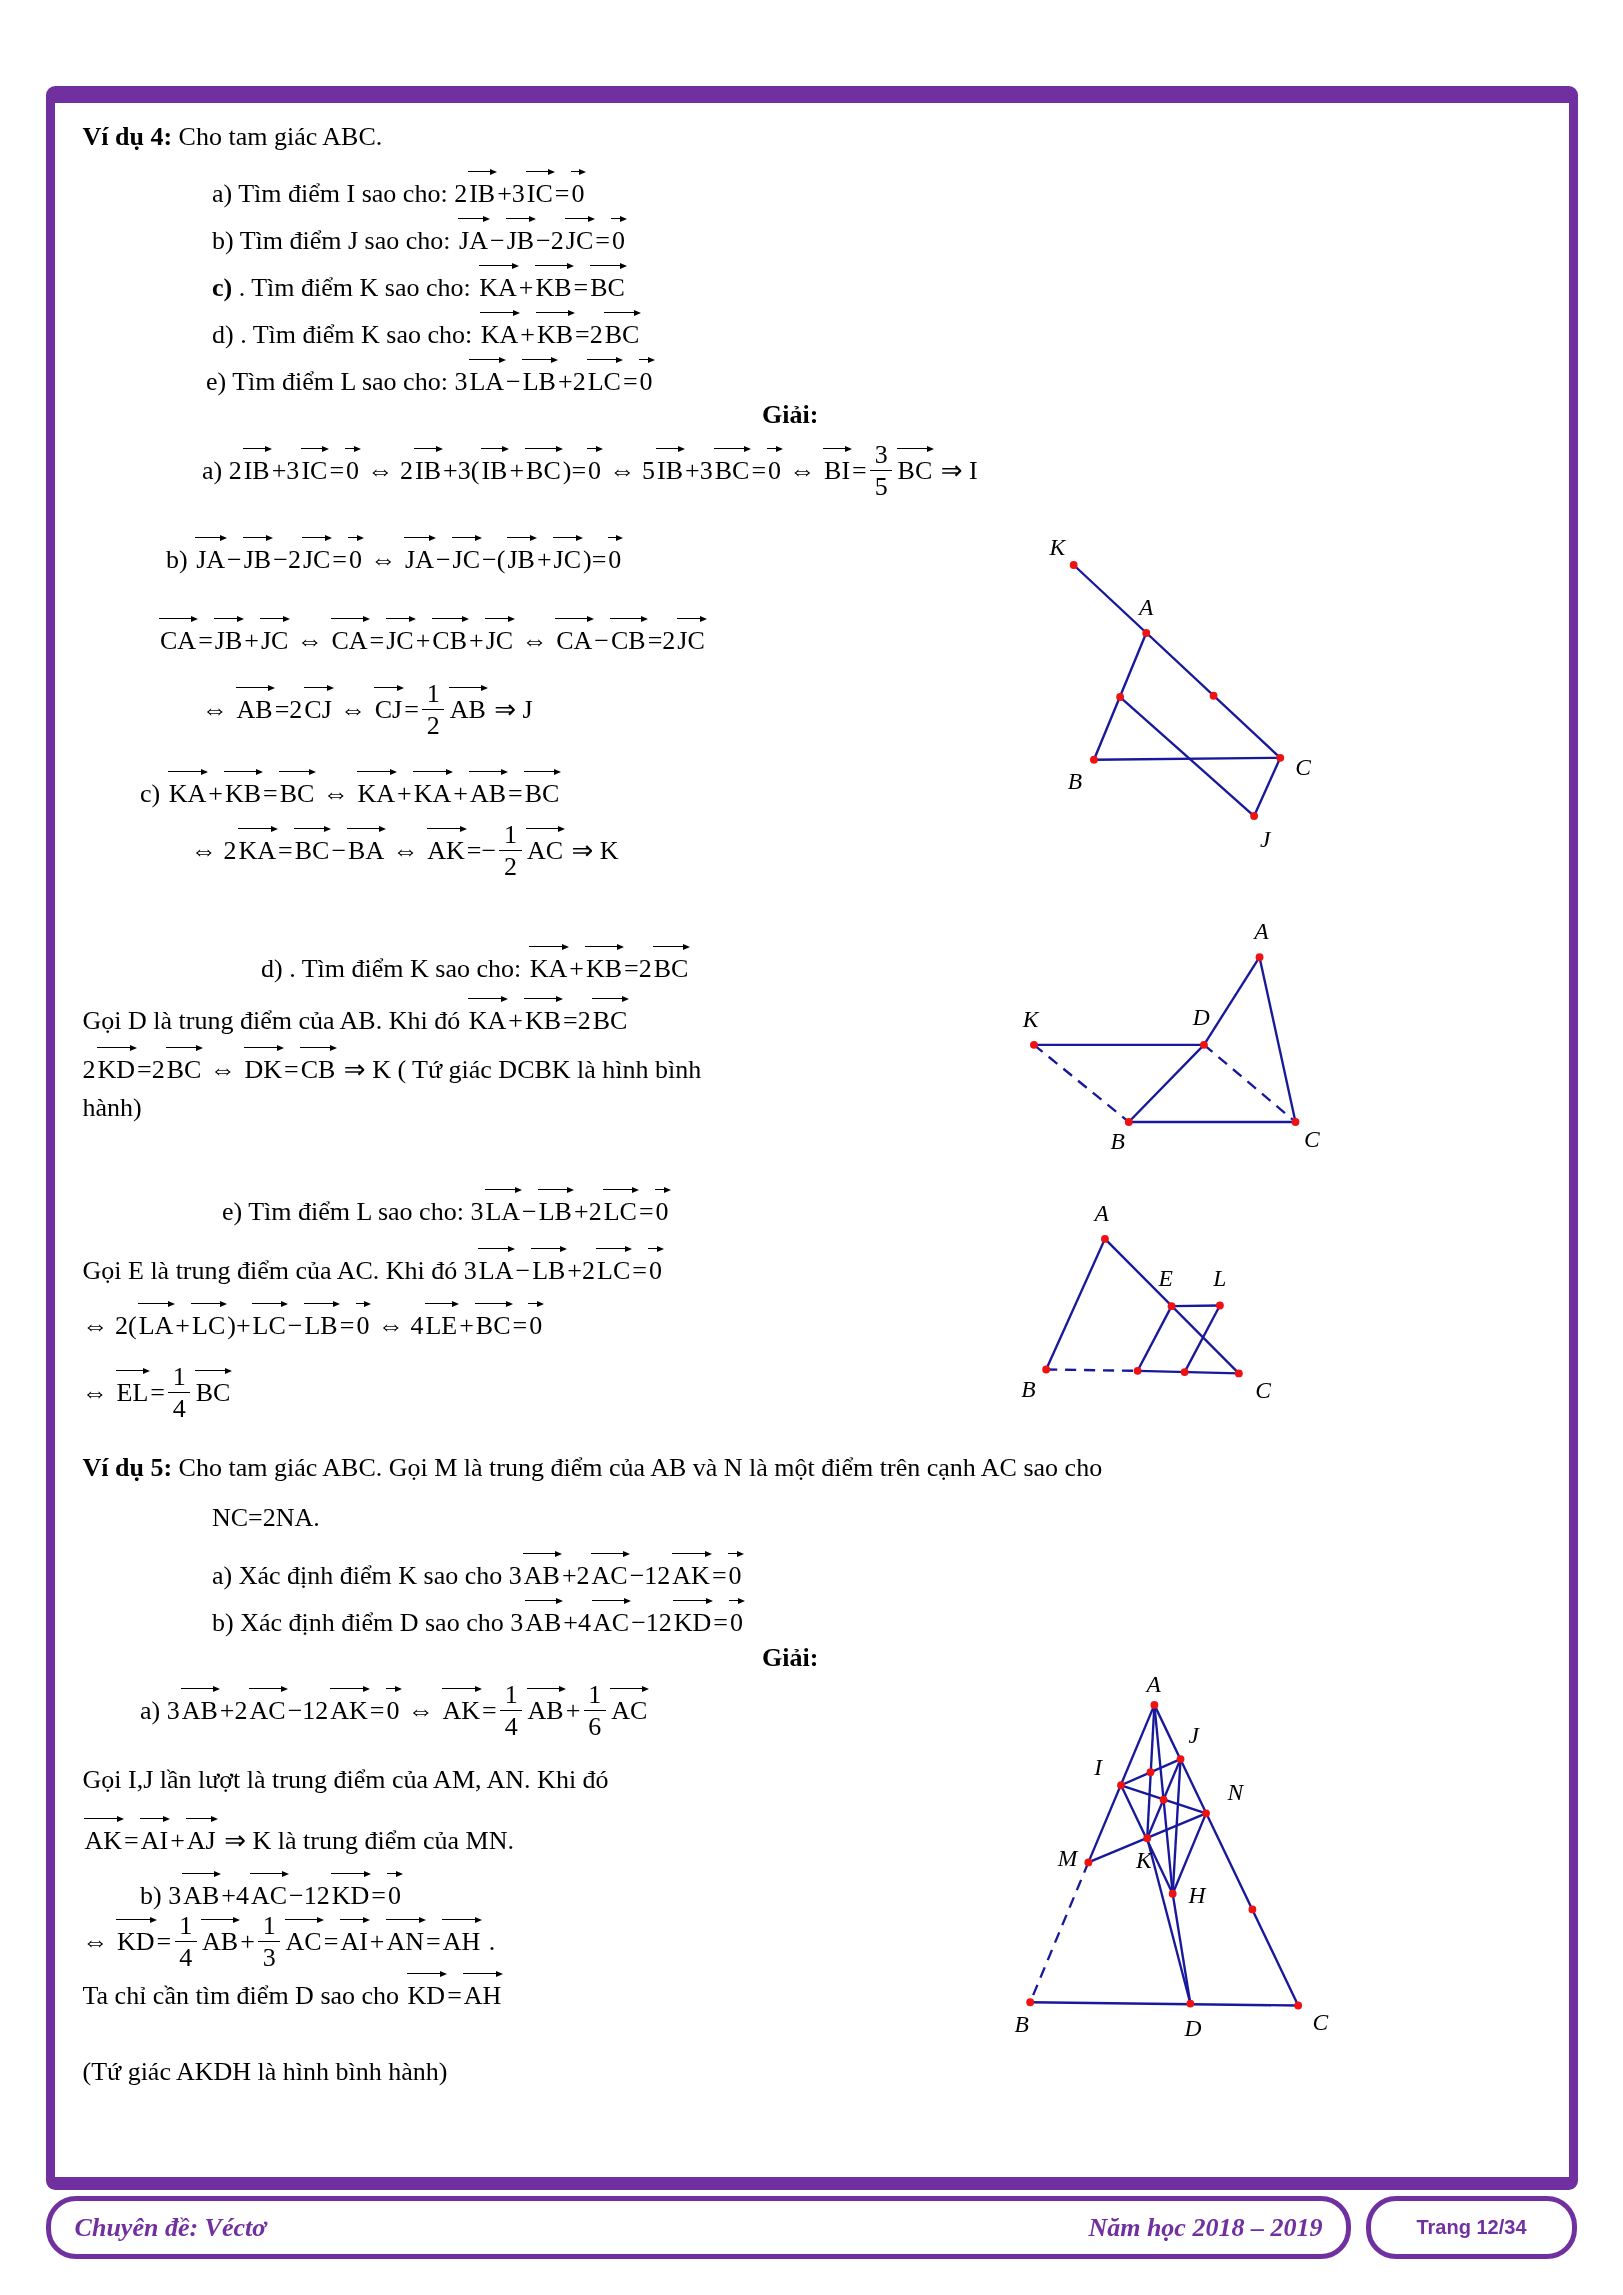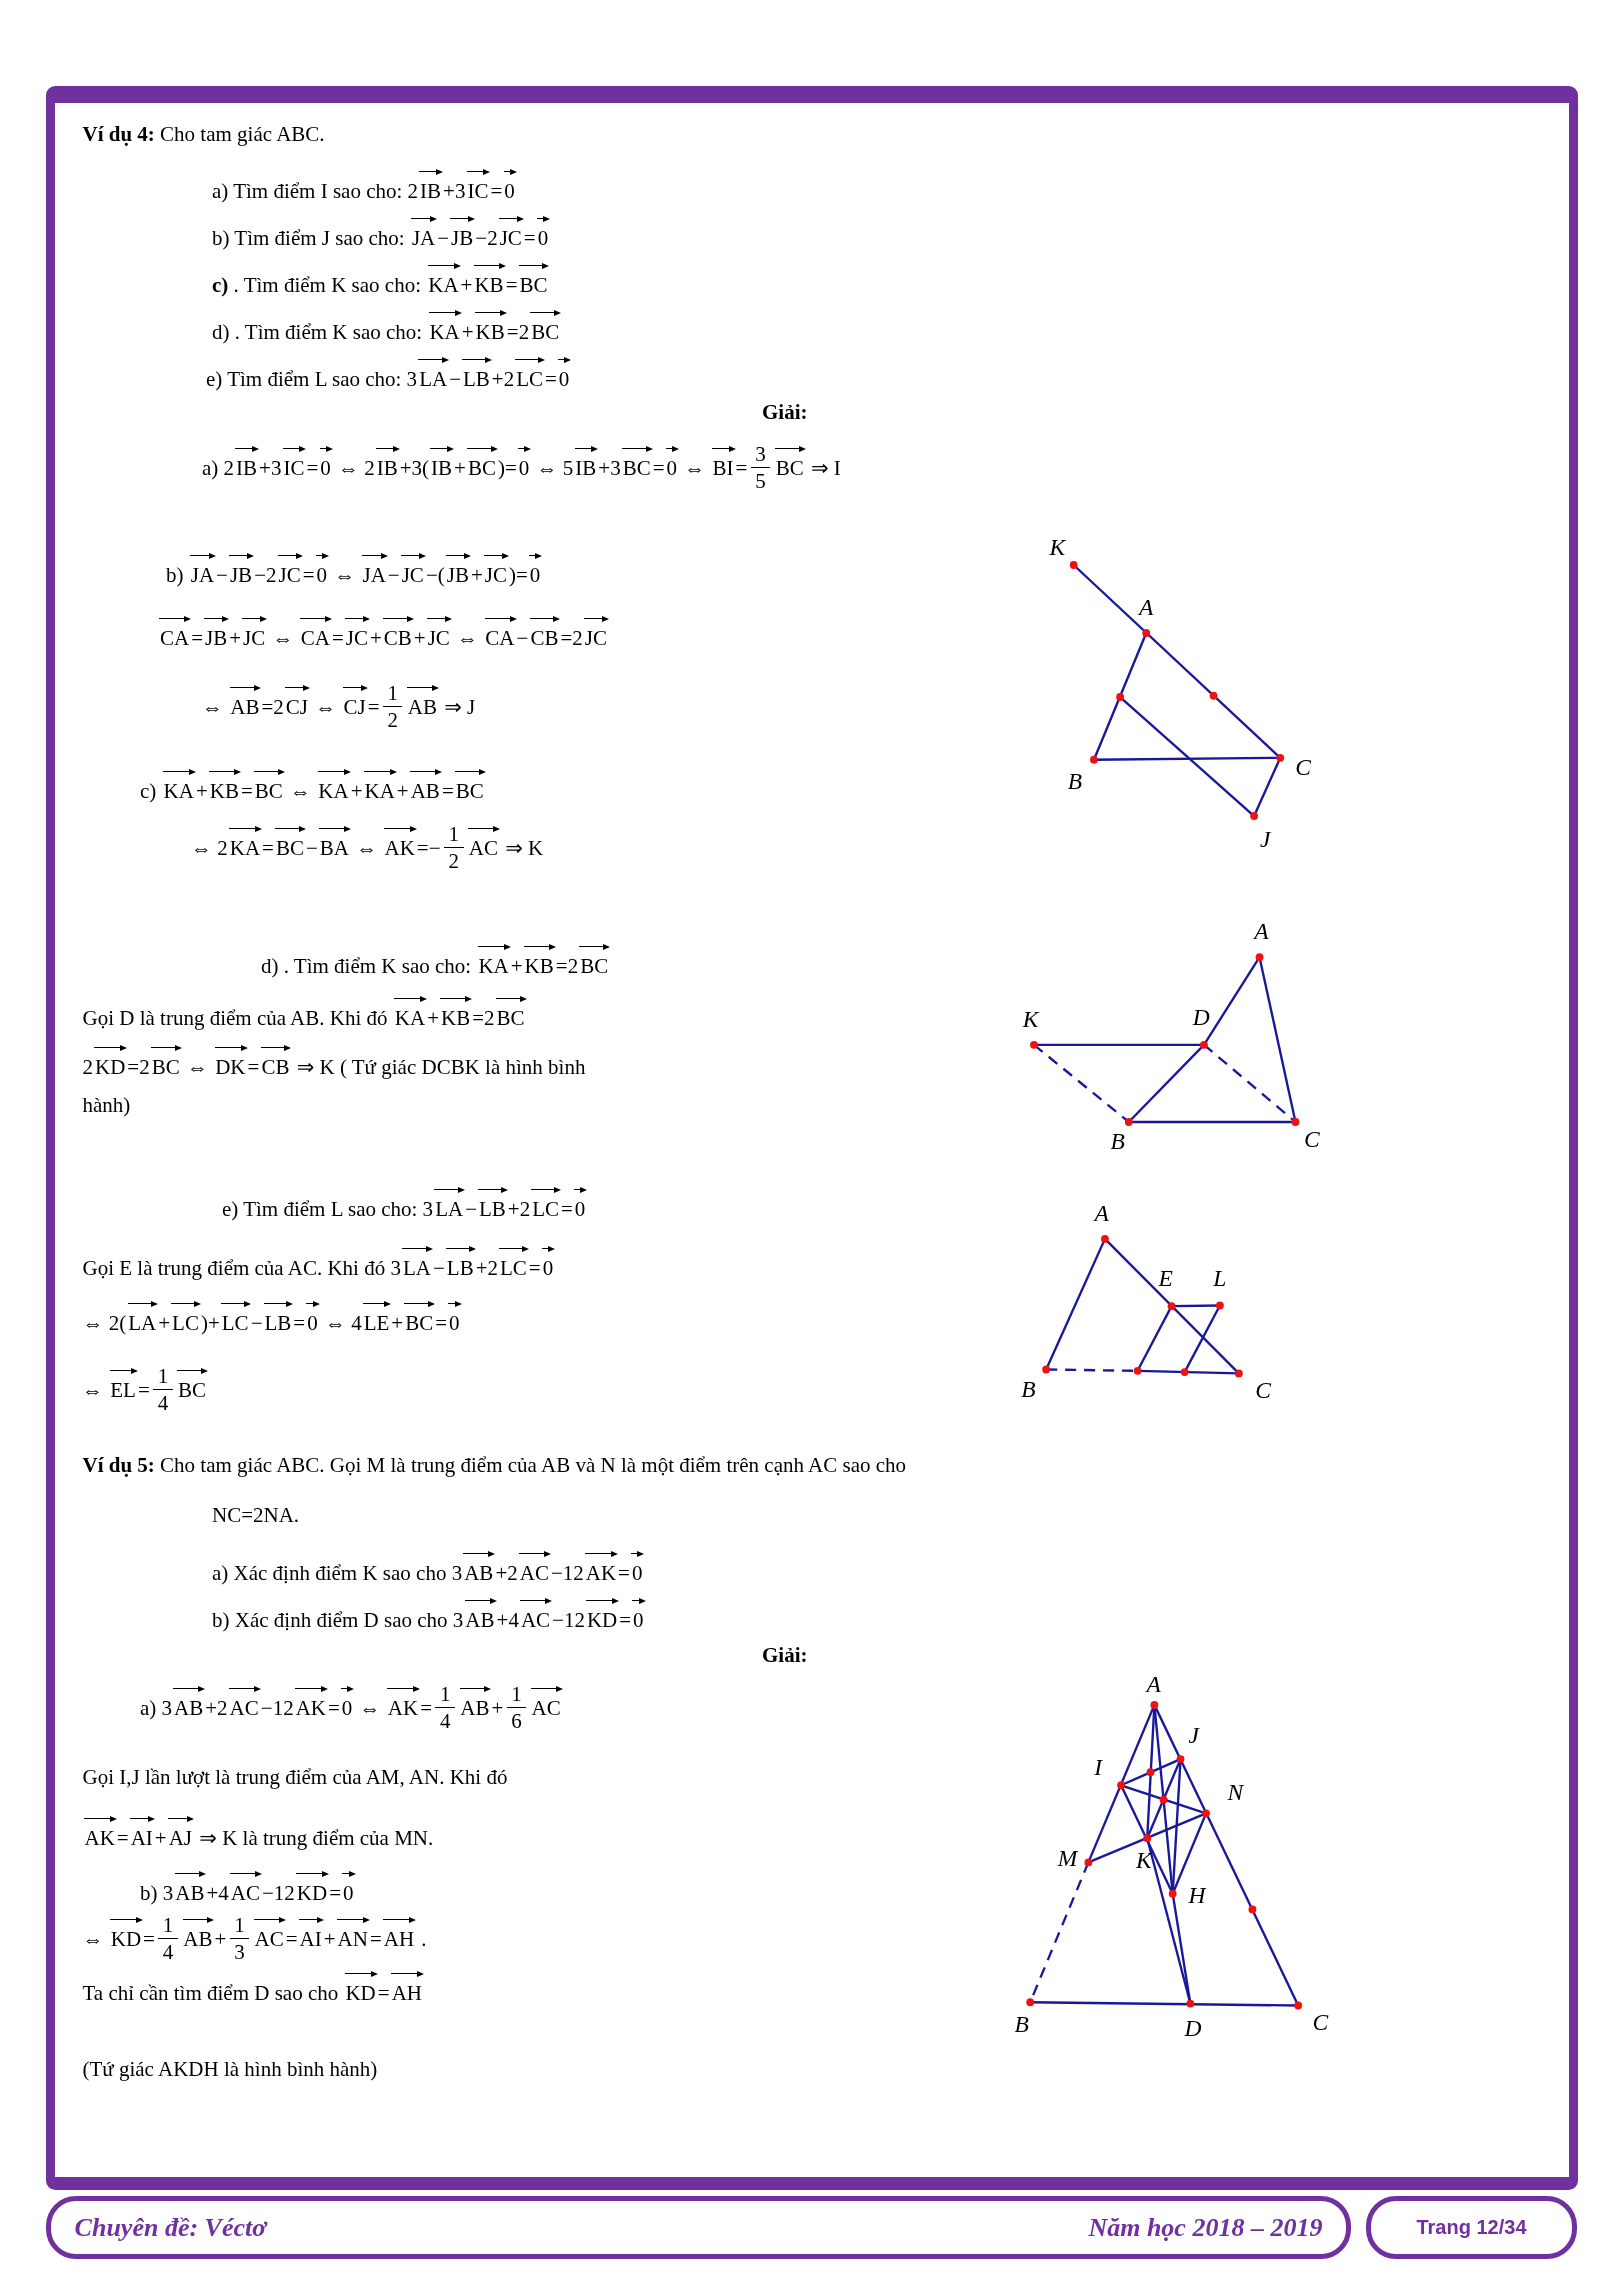--- a/index.html
+++ b/index.html
@@ -1,21 +1,21 @@
 <!DOCTYPE html>
 <html style="font-size:10.5px"><head>
 <meta charset="utf-8">
 <style>
   html,body{margin:0;padding:0;background:#ffffff;}
   #page{position:relative;width:1623px;height:2295px;background:#fff;
         font-family:"Liberation Serif",serif;color:#000;overflow:hidden;}
   #frame{position:absolute;left:46px;top:86px;width:1532px;height:2104px;
          box-sizing:border-box;border:9.2px solid #7030a0;border-top-width:17px;
          border-bottom-width:13px;border-radius:9.2px;background:#fff;}
-  .ln{position:absolute;font-size:21px;line-height:1.25;white-space:nowrap;}
+  .ln{position:absolute;font-size:26px;line-height:1.25;white-space:nowrap;}
   .wrapln{white-space:normal;width:1492px;}
   b{font-weight:bold;}
   
   .vec{position:relative;display:inline-block;padding:11.8px 2px 0 2px;}
   .vec::before{content:"";position:absolute;top:5.2px;left:1.3px;right:5.9px;
                border-top:1.7px solid currentColor;}
   .vec::after{content:"";position:absolute;right:0;top:6px;transform:translateY(-50%);
               width:0;height:0;border-left:7.2px solid currentColor;
               border-top:3.3px solid transparent;border-bottom:3.3px solid transparent;}
   
@@ -46,21 +46,21 @@
   <div id="frame">
 
     <div class="ln" style="left:27.5px;top:18.3px"><b>Ví dụ 4:</b> Cho tam giác ABC.</div>
     <div class="ln" style="left:157px;top:63px">a) Tìm điểm I sao cho:  2<span class="vec">IB</span>+3<span class="vec">IC</span>=<span class="vec">0</span></div>
     <div class="ln" style="left:157px;top:110px">b) Tìm điểm J sao cho:  <span class="vec">JA</span>−<span class="vec">JB</span>−2<span class="vec">JC</span>=<span class="vec">0</span></div>
     <div class="ln" style="left:157px;top:157px"><b>c)</b> . Tìm điểm K sao cho:  <span class="vec">KA</span>+<span class="vec">KB</span>=<span class="vec">BC</span></div>
     <div class="ln" style="left:157px;top:204px">d) . Tìm điểm K sao cho:  <span class="vec">KA</span>+<span class="vec">KB</span>=2<span class="vec">BC</span></div>
     <div class="ln" style="left:151px;top:251px">e) Tìm điểm L sao cho:  3<span class="vec">LA</span>−<span class="vec">LB</span>+2<span class="vec">LC</span>=<span class="vec">0</span></div>
     <div class="ln" style="left:707px;top:296px"><b>Giải:</b></div>
     <div class="ln" style="left:147px;top:340px">a)  2<span class="vec">IB</span>+3<span class="vec">IC</span>=<span class="vec">0</span> ⇔ 2<span class="vec">IB</span>+3(<span class="vec">IB</span>+<span class="vec">BC</span>)=<span class="vec">0</span> ⇔ 5<span class="vec">IB</span>+3<span class="vec">BC</span>=<span class="vec">0</span> ⇔ <span class="vec">BI</span>=<span class="frac"><span class="fn">3</span><span class="fd">5</span></span><span class="vec">BC</span> ⇒ I</div>
-    <div class="ln" style="left:111px;top:447px">b)  <span class="vec">JA</span>−<span class="vec">JB</span>−2<span class="vec">JC</span>=<span class="vec">0</span> ⇔ <span class="vec">JA</span>−<span class="vec">JC</span>−(<span class="vec">JB</span>+<span class="vec">JC</span>)=<span class="vec">0</span></div>
+    <div class="ln" style="left:111px;top:429px">b)  <span class="vec">JA</span>−<span class="vec">JB</span>−2<span class="vec">JC</span>=<span class="vec">0</span> ⇔ <span class="vec">JA</span>−<span class="vec">JC</span>−(<span class="vec">JB</span>+<span class="vec">JC</span>)=<span class="vec">0</span></div>
     <div class="ln" style="left:103px;top:510px"><span class="vec">CA</span>=<span class="vec">JB</span>+<span class="vec">JC</span> ⇔ <span class="vec">CA</span>=<span class="vec">JC</span>+<span class="vec">CB</span>+<span class="vec">JC</span> ⇔ <span class="vec">CA</span>−<span class="vec">CB</span>=2<span class="vec">JC</span></div>
     <div class="ln" style="left:147px;top:579px">⇔ <span class="vec">AB</span>=2<span class="vec">CJ</span> ⇔ <span class="vec">CJ</span>=<span class="frac"><span class="fn">1</span><span class="fd">2</span></span><span class="vec">AB</span> ⇒ J</div>
     <div class="ln" style="left:85px;top:663px">c)  <span class="vec">KA</span>+<span class="vec">KB</span>=<span class="vec">BC</span>  ⇔ <span class="vec">KA</span>+<span class="vec">KA</span>+<span class="vec">AB</span>=<span class="vec">BC</span></div>
     <div class="ln" style="left:136px;top:720px">⇔ 2<span class="vec">KA</span>=<span class="vec">BC</span>−<span class="vec">BA</span>  ⇔ <span class="vec">AK</span>=−<span class="frac"><span class="fn">1</span><span class="fd">2</span></span><span class="vec">AC</span> ⇒ K</div>
     <div class="ln" style="left:206px;top:838px">d) . Tìm điểm K sao cho:  <span class="vec">KA</span>+<span class="vec">KB</span>=2<span class="vec">BC</span></div>
     <div class="ln" style="left:27.5px;top:890px">Gọi D là trung điểm của AB. Khi đó  <span class="vec">KA</span>+<span class="vec">KB</span>=2<span class="vec">BC</span></div>
     <div class="ln" style="left:27.5px;top:939px">2<span class="vec">KD</span>=2<span class="vec">BC</span> ⇔ <span class="vec">DK</span>=<span class="vec">CB</span> ⇒ K ( Tứ giác DCBK là hình bình</div>
     <div class="ln" style="left:27.5px;top:989px">hành)</div>
     <div class="ln" style="left:167px;top:1081px">e) Tìm điểm L sao cho:  3<span class="vec">LA</span>−<span class="vec">LB</span>+2<span class="vec">LC</span>=<span class="vec">0</span></div>
     <div class="ln" style="left:27.5px;top:1140px">Gọi E là trung điểm của AC. Khi đó  3<span class="vec">LA</span>−<span class="vec">LB</span>+2<span class="vec">LC</span>=<span class="vec">0</span></div>

